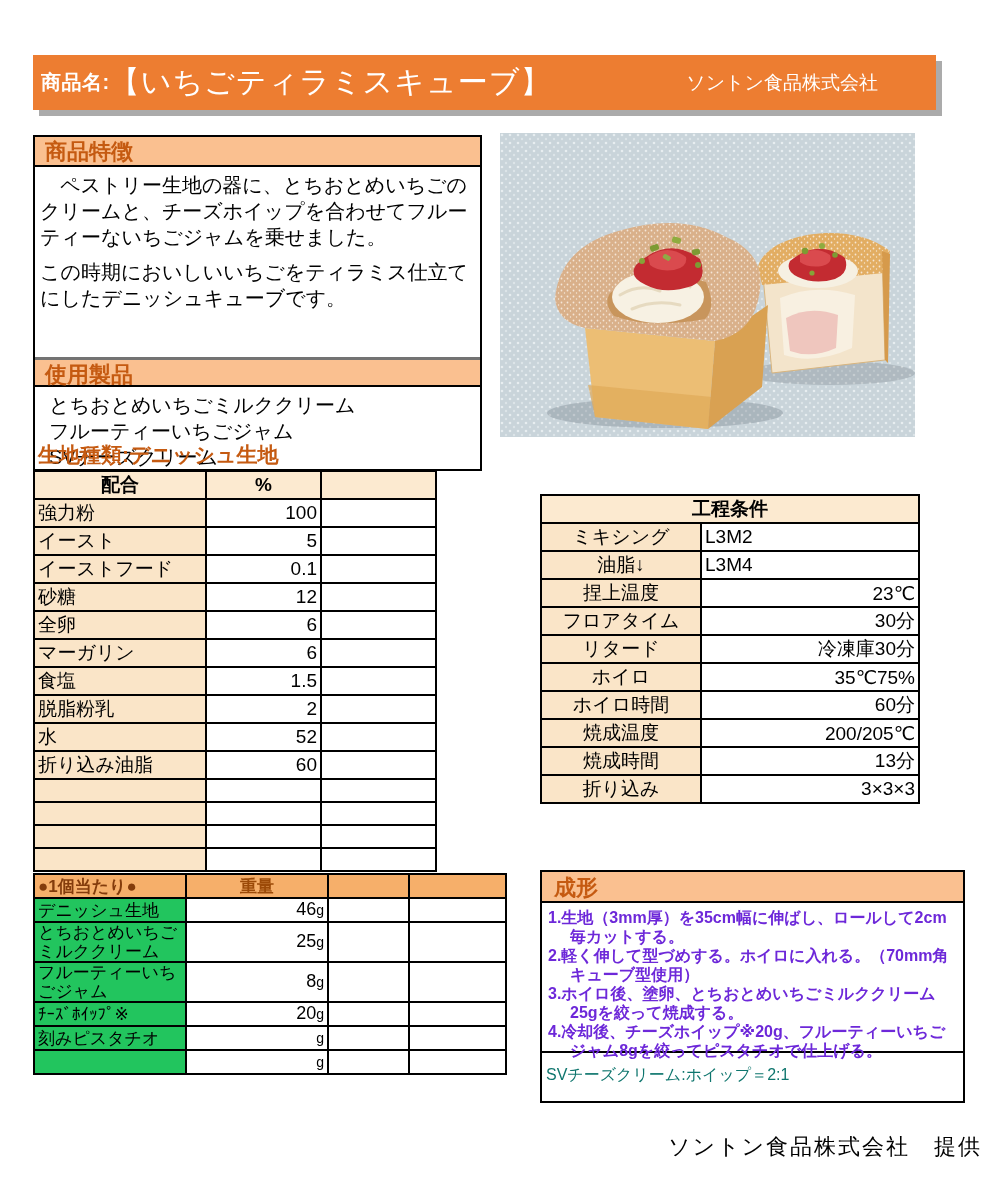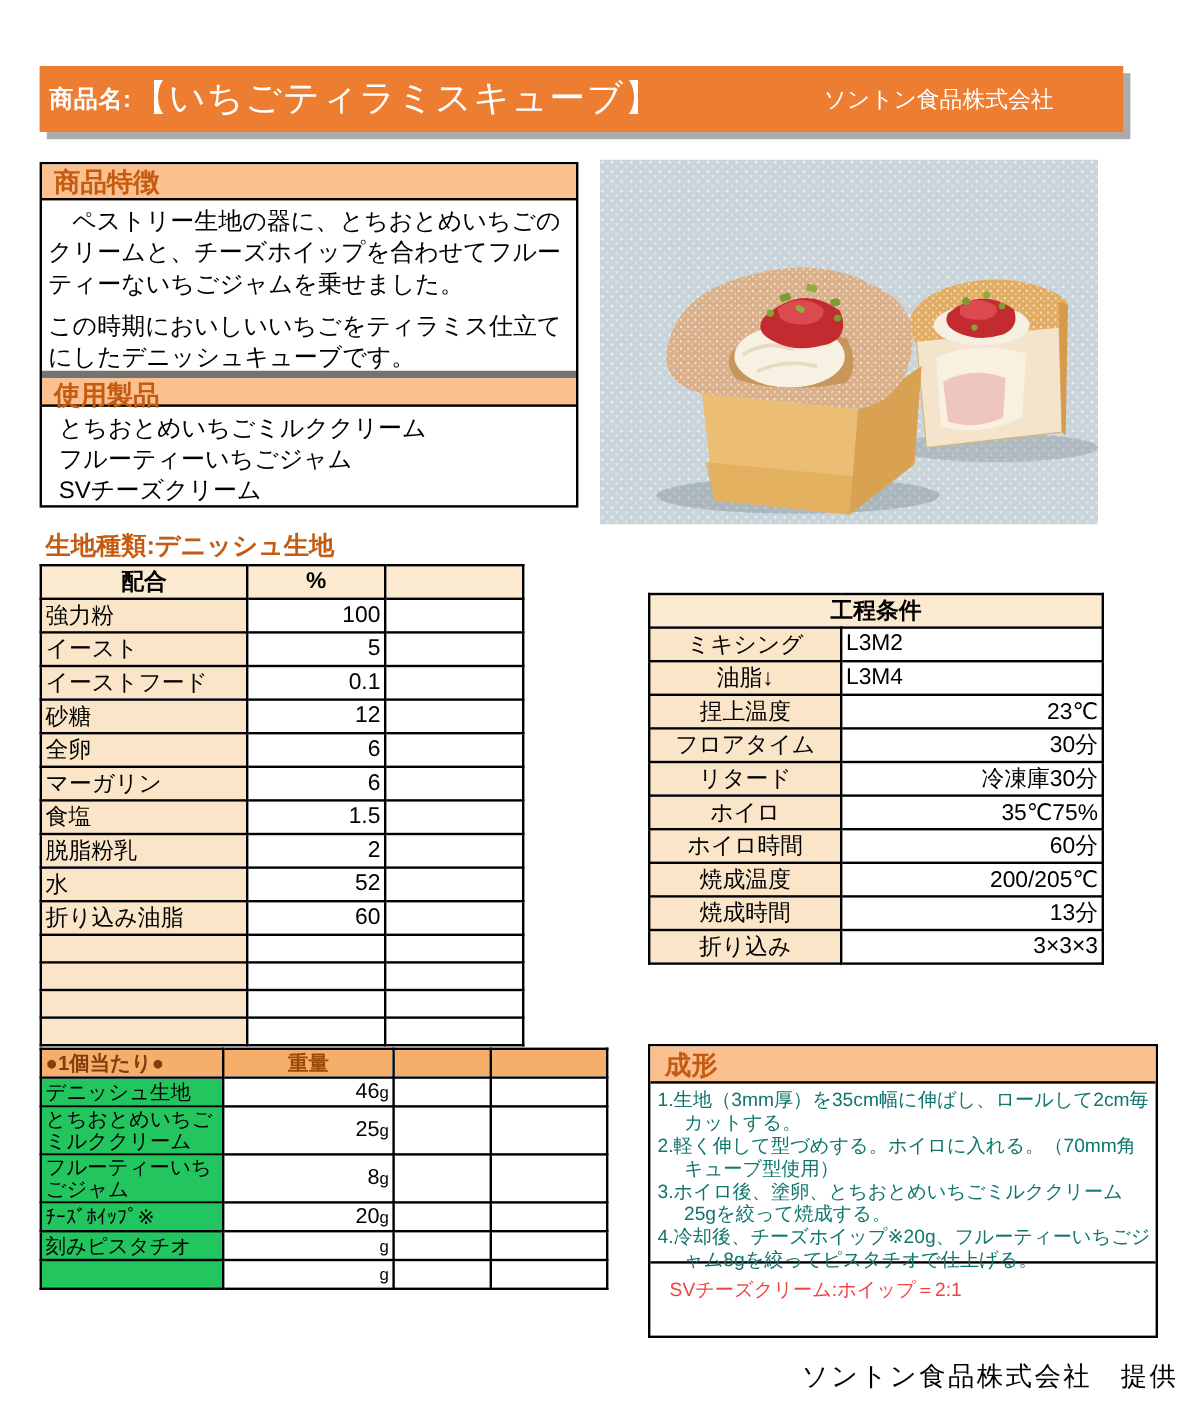--- a/index.html
+++ b/index.html
@@ -13,21 +13,21 @@
     background: #ED7D31; box-shadow: 6px 6px 0 #ABABAB;
     display: flex; align-items: center; padding-left: 8px;
   }
   .t-label { color:#fff; font-size: 20px; font-weight: bold; letter-spacing: 0.5px; }
   .t-title { color:#fff; font-size: 30px; font-weight: normal; letter-spacing: 1px; }
   .t-company { color:#fff; font-size: 19px; margin-left:auto; margin-right: 58px; }
 
   
   .left-box { position:absolute; left:33px; top:135px; width:449px; border:2px solid #000; background:#fff; }
   .sec-hdr { background:#FAC090; color:#C55A11; font-weight:bold; font-size:22px; padding:2px 0 2px 10px; border-bottom:2px solid #000; height:30px; line-height:26px; }
-  .sec-hdr.bt { border-top:6px solid #737373; }
+  .sec-hdr.bt { border-top:3px solid #737373;margin-top:48px; }
   .sec-body { padding:5px 5px 6px 5px; font-size:20px; line-height:26px; color:#000; }
   .sec-body.features { height:142px; }
   .sec-body p + p { margin-top:9px; }
   .sec-body.products { height:82px; padding-left:14px; }
 
   
   .photo { position:absolute; left:500px; top:133px; width:415px; height:304px; }
 
   
   .dough-line { position:absolute; left:38px; top:441px; font-size:21px; font-weight:bold; color:#C55A11; }
@@ -57,22 +57,22 @@
   td.ohdr.title-cell { color:#843C0C; text-align:left; }
   td.ohdr.wt { color:#9C4A08; }
   td.olbl { background:#22c55e; color:#000; }
   .vn { font-size:18px; }
   .vu { font-size:14px; }
 
   
   .forming-box { position:absolute; left:540px; top:870px; width:425px; border:2px solid #000; background:#fff; }
   .forming-hdr { background:#FBCFa8; background:#FAC090; color:#C55A11; font-weight:bold; font-size:22px; padding:2px 0 2px 12px; border-bottom:2px solid #000; height:31px; line-height:27px; }
   .steps { padding:5px 4px 4px 6px; height:148px; }
-  .step { font-size:16px; line-height:19px; padding-left:22px; text-indent:-22px; color:#0f766e; }
-  .note-cell { border-top:2px solid #000; height:62px; padding:12px 0 0 16px; font-size:16px; color:#ef4444; }
+  .step { font-size:16px; line-height:19px; padding-left:22px; text-indent:-22px; color:#6d28d9;font-weight:bold; }
+  .note-cell { border-top:2px solid #000; height:50px; padding:12px 0 0 4px; font-size:16px; color:#0f766e; }
 
   
   .footer { position:absolute; top:1132px; right:18px; font-size:22px; color:#000; letter-spacing:2px; }
 </style>
 </head>
 <body>
 
 <div class="page">
 
   <div class="title-bar">

